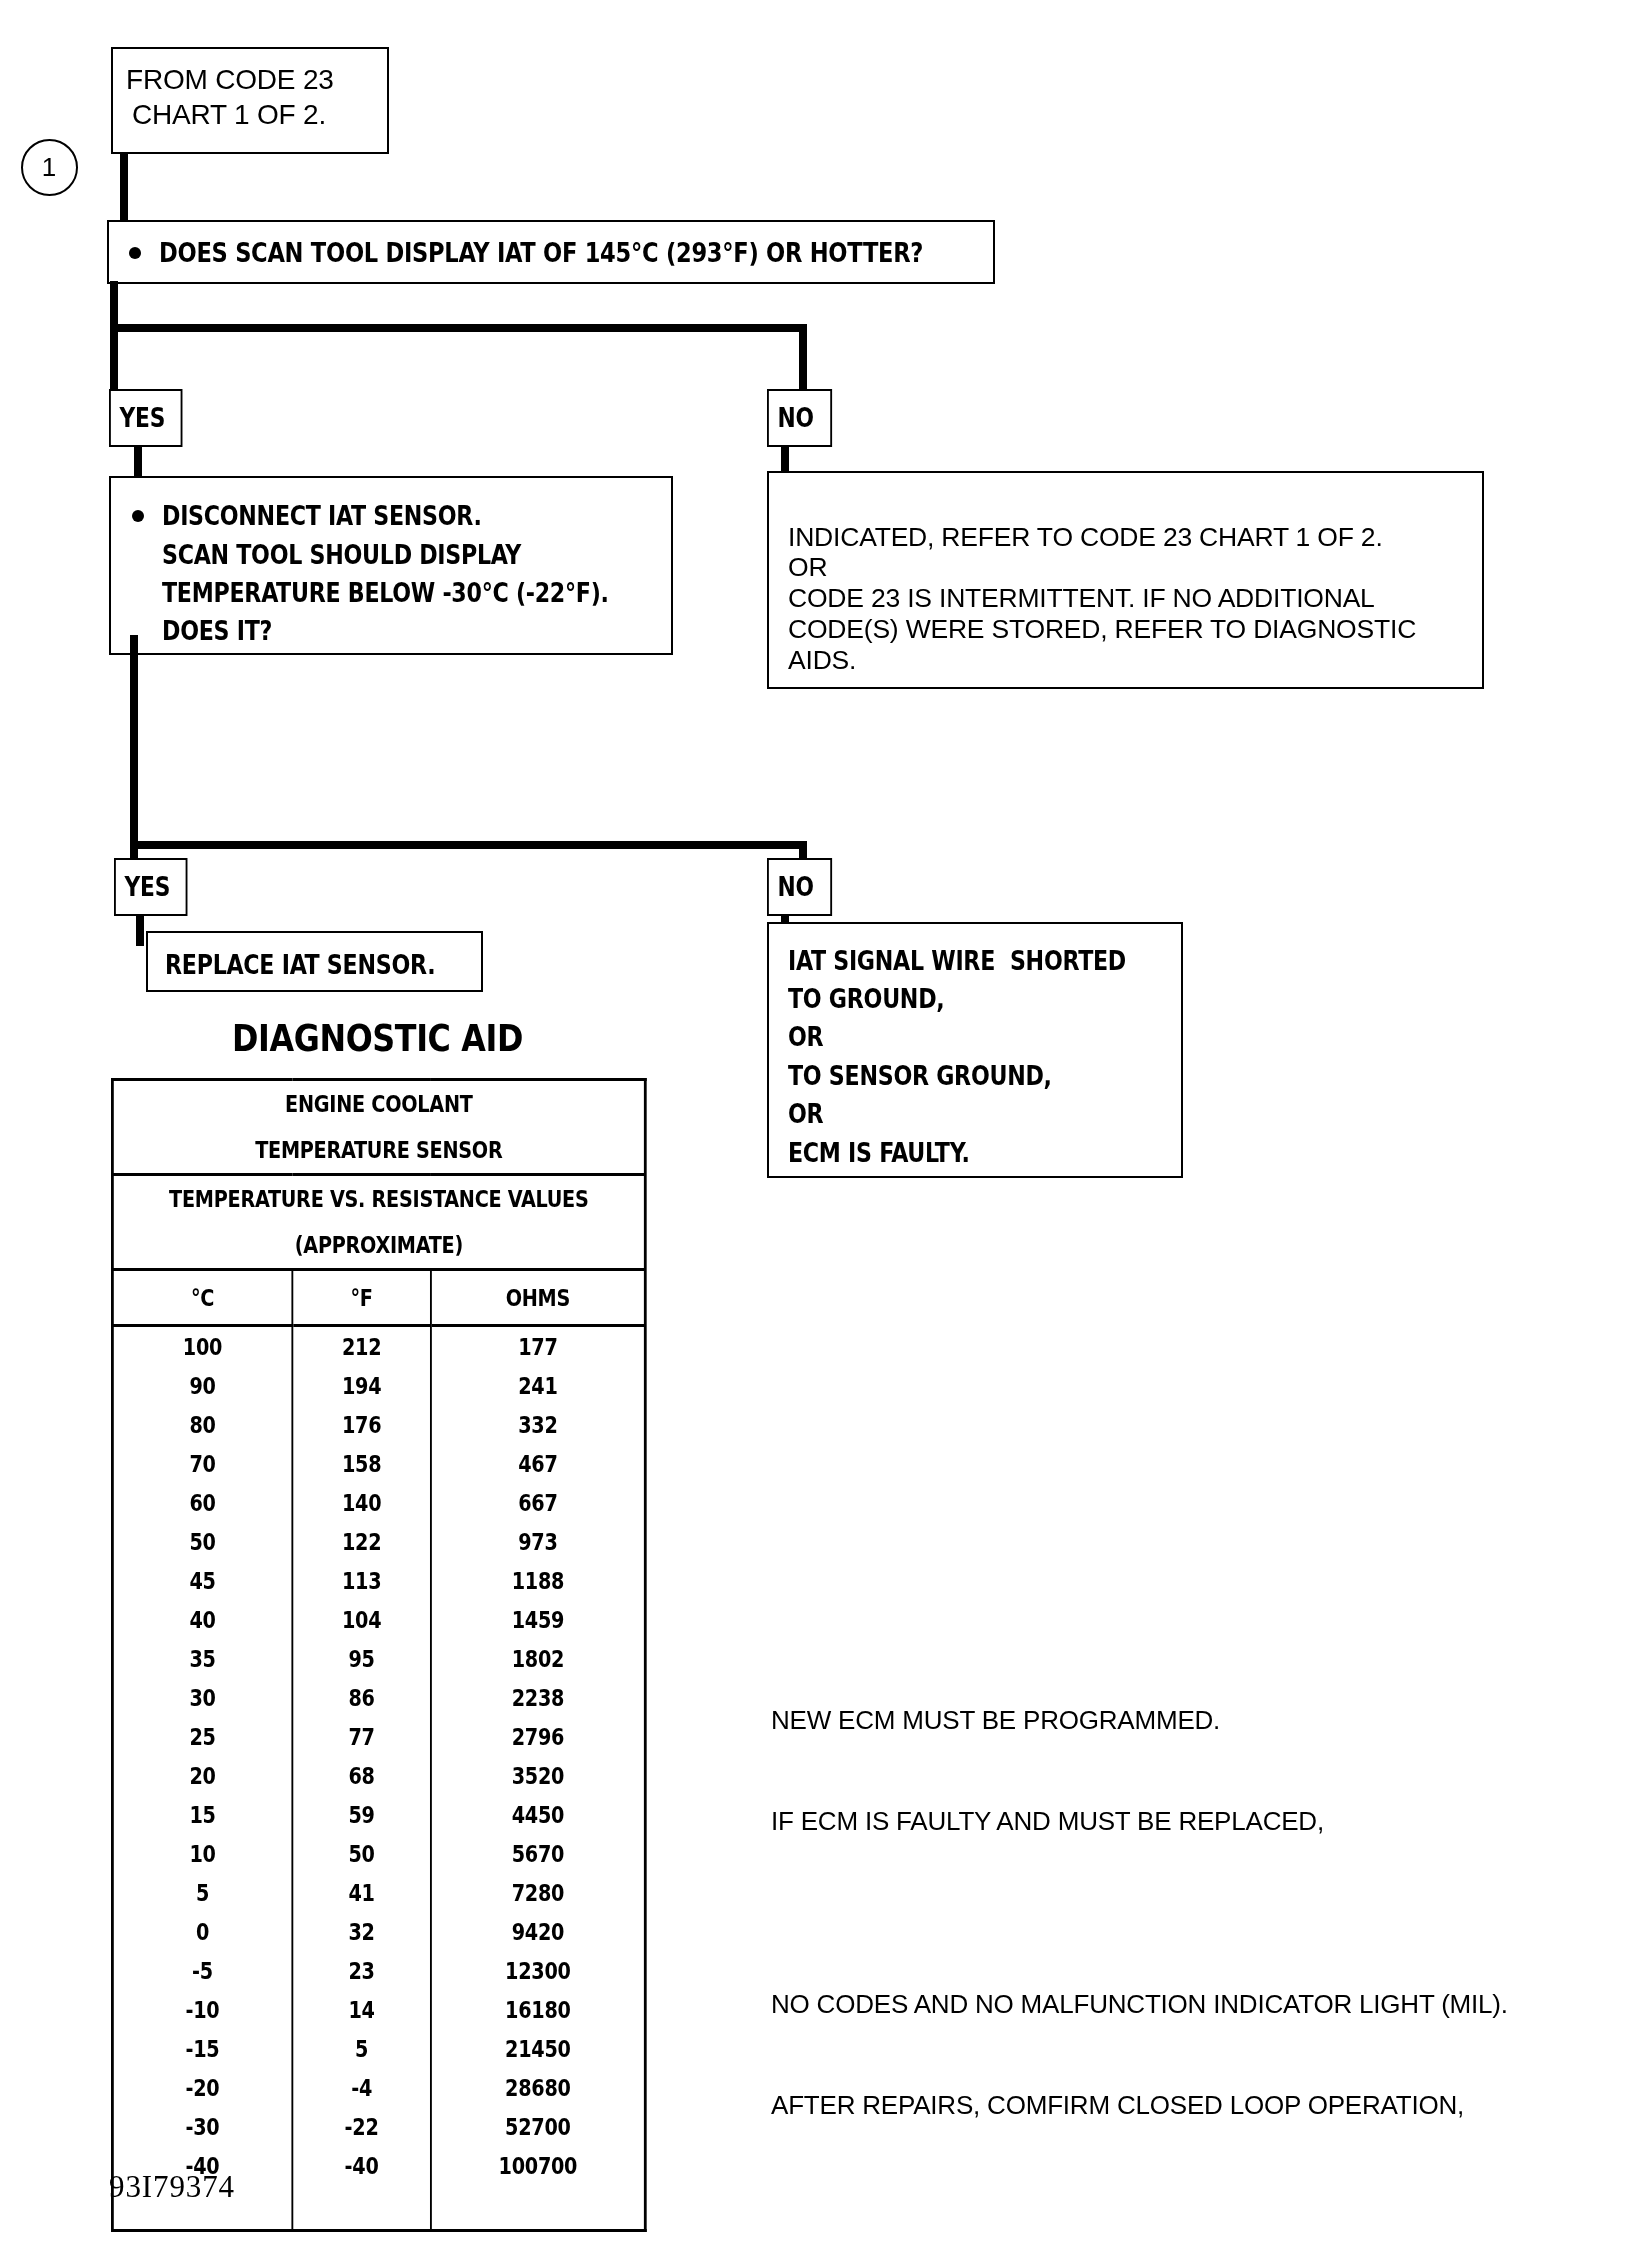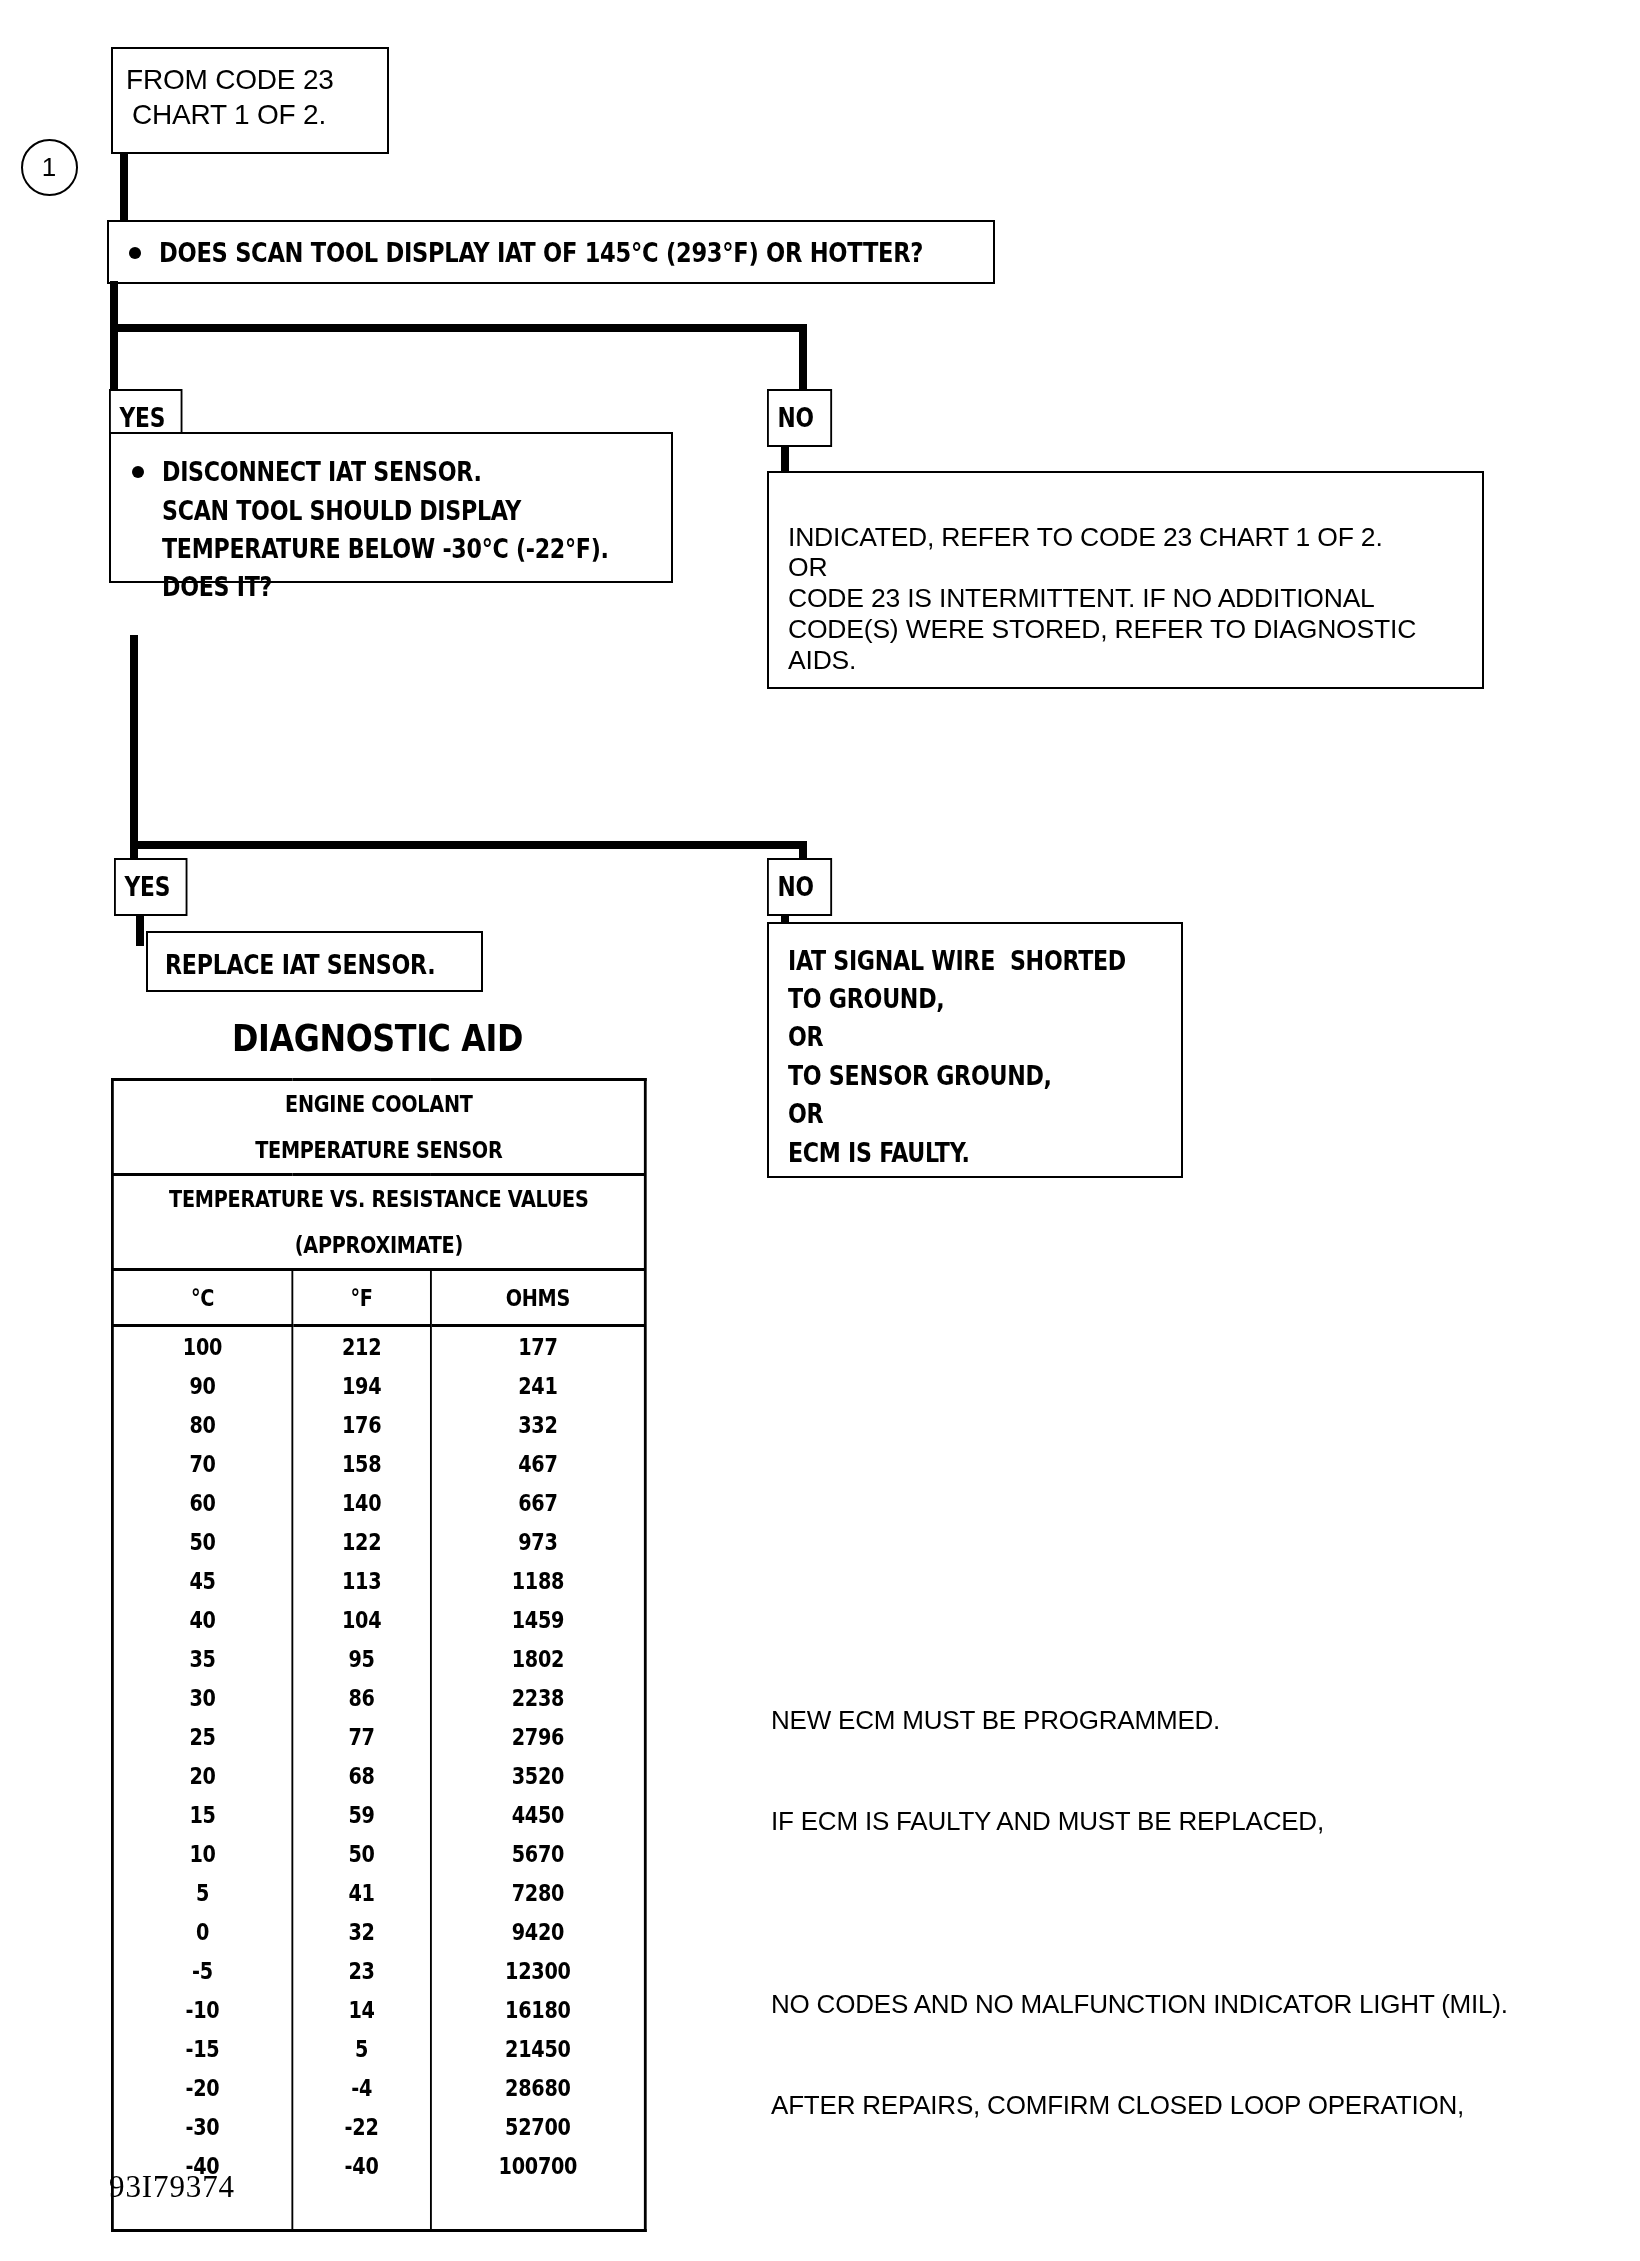--- a/index.html
+++ b/index.html
@@ -103,21 +103,21 @@
 <div class="tag cond" style="left:109px;top:389px;width:79px;height:58px;">
   <span>YES</span>
 </div>
 <div class="tag cond" style="left:767px;top:389px;width:70px;height:58px;">
   <span>NO</span>
 </div>
 
 <div class="vline" style="left:134px;top:445px;height:43px;"></div>
 <div class="vline" style="left:781px;top:445px;height:43px;"></div>
 
-<div class="box thin" style="left:109px;top:432px;width:564px;height:151px;">
+<div class="box thin" style="left:109px;top:476px;width:564px;height:179px;">
   <div class="bullet" style="left:20.5px;top:32px;"></div>
   <div class="cond boxtext" style="left:51px;top:22px;font-size:26.5px;">DISCONNECT IAT SENSOR.</div>
   <div class="cond boxtext" style="left:51px;top:61px;font-size:26.5px;">SCAN TOOL SHOULD DISPLAY</div>
   <div class="cond boxtext" style="left:51px;top:99px;font-size:26.5px;">TEMPERATURE BELOW -30°C (-22°F).</div>
   <div class="cond boxtext" style="left:51px;top:137px;font-size:26.5px;">DOES IT?</div>
 </div>
 
 <div class="box thin" style="left:767px;top:471px;width:717px;height:218px;">
   <div class="plain boxtext" style="left:19px;top:49px;font-size:26.5px;">INDICATED, REFER TO CODE 23 CHART 1 OF 2.</div>
   <div class="plain boxtext" style="left:19px;top:79px;font-size:26.5px;">OR</div>

